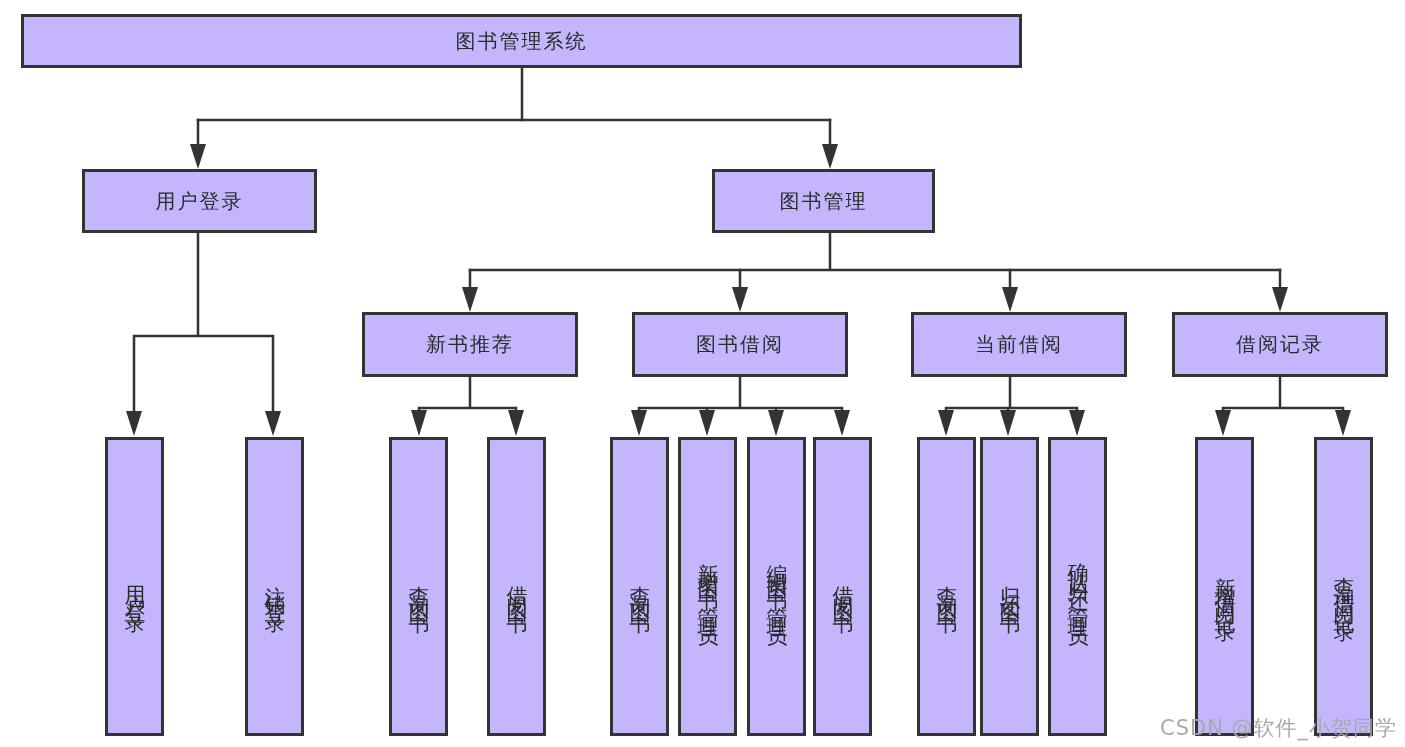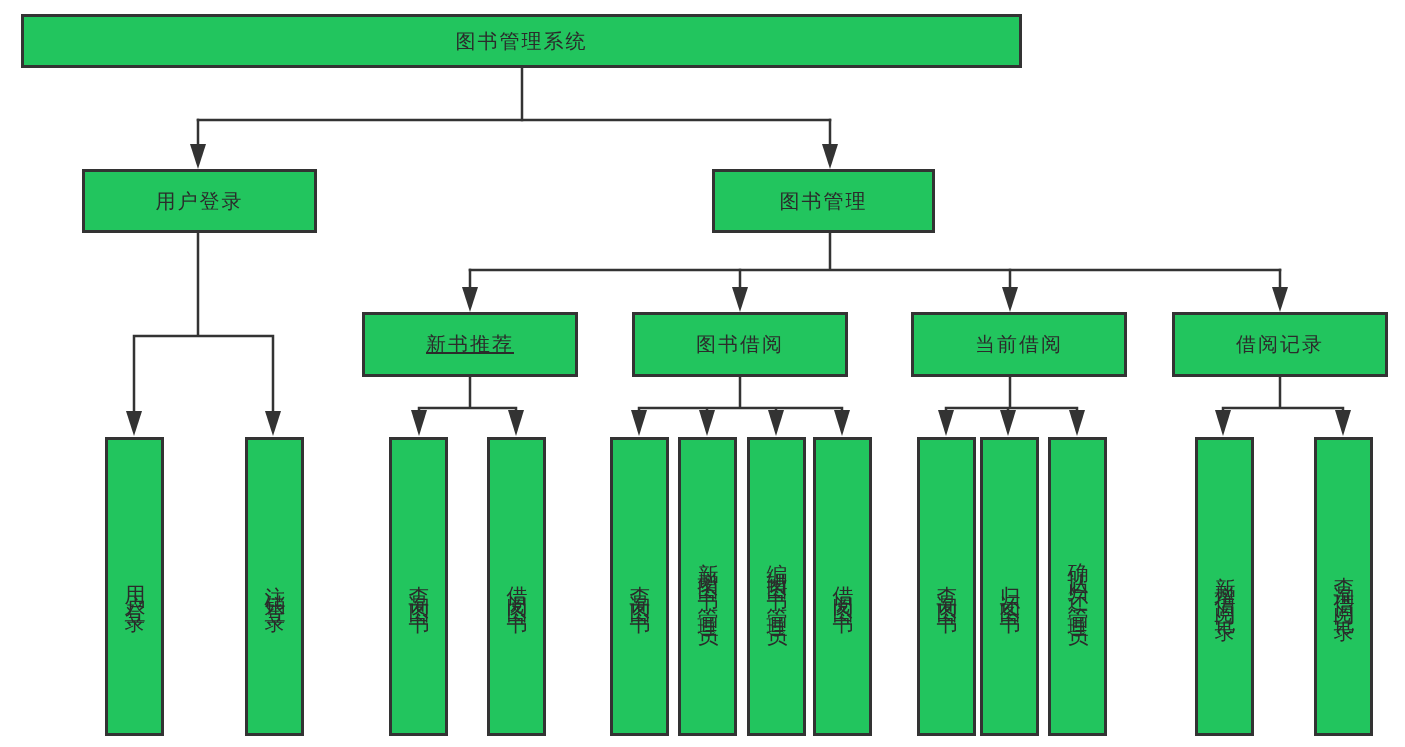--- a/index.html
+++ b/index.html
@@ -16,39 +16,39 @@
     overflow: hidden;
   }
   #connectors {
     position: absolute;
     left: 0; top: 0;
     z-index: 0;
   }
   .node {
     position: absolute;
     box-sizing: border-box;
-    background: #22c55e;
+    background: #c4b5fd;
     border: 3px solid #333333;
     color: #2b2b2b;
     display: flex;
     align-items: center;
     justify-content: center;
     z-index: 1;
     font-size: 20px;
     letter-spacing: 2px;
     white-space: nowrap;
   }
   
   .n-root   { left: 21px;   top: 14px;  width: 1001px; height: 54px; }
   
   .n-login  { left: 82px;   top: 169px; width: 235px;  height: 64px; }
   .n-mgmt   { left: 712px;  top: 169px; width: 223px;  height: 64px; }
   
   .lv3      { top: 312px; width: 216px; height: 65px; }
-  .n-newbk  { left: 362px; text-decoration: underline;  }
+  .n-newbk  { left: 362px;  }
   .n-borrow { left: 632px; text-align: center;  }
   .n-curr   { left: 911px;  }
   .n-record { left: 1172px; }
   
   .leaf {
     top: 437px;
     width: 59px;
     height: 299px;
     writing-mode: vertical-rl;
     text-orientation: mixed;
@@ -153,14 +153,15 @@
   <div class="node leaf lf7">编辑图书（管理员）</div>
   <div class="node leaf lf8">借阅图书</div>
 
   <div class="node leaf lf9">查询图书</div>
   <div class="node leaf lf10">归还图书</div>
   <div class="node leaf lf11">确认归还（管理员）</div>
 
   <div class="node leaf lf12">新增借阅记录</div>
   <div class="node leaf lf13">查询借阅记录</div>
 
+  <div class="watermark">CSDN @软件_小贺同学</div>
 
 </div>
 
 </body></html>

